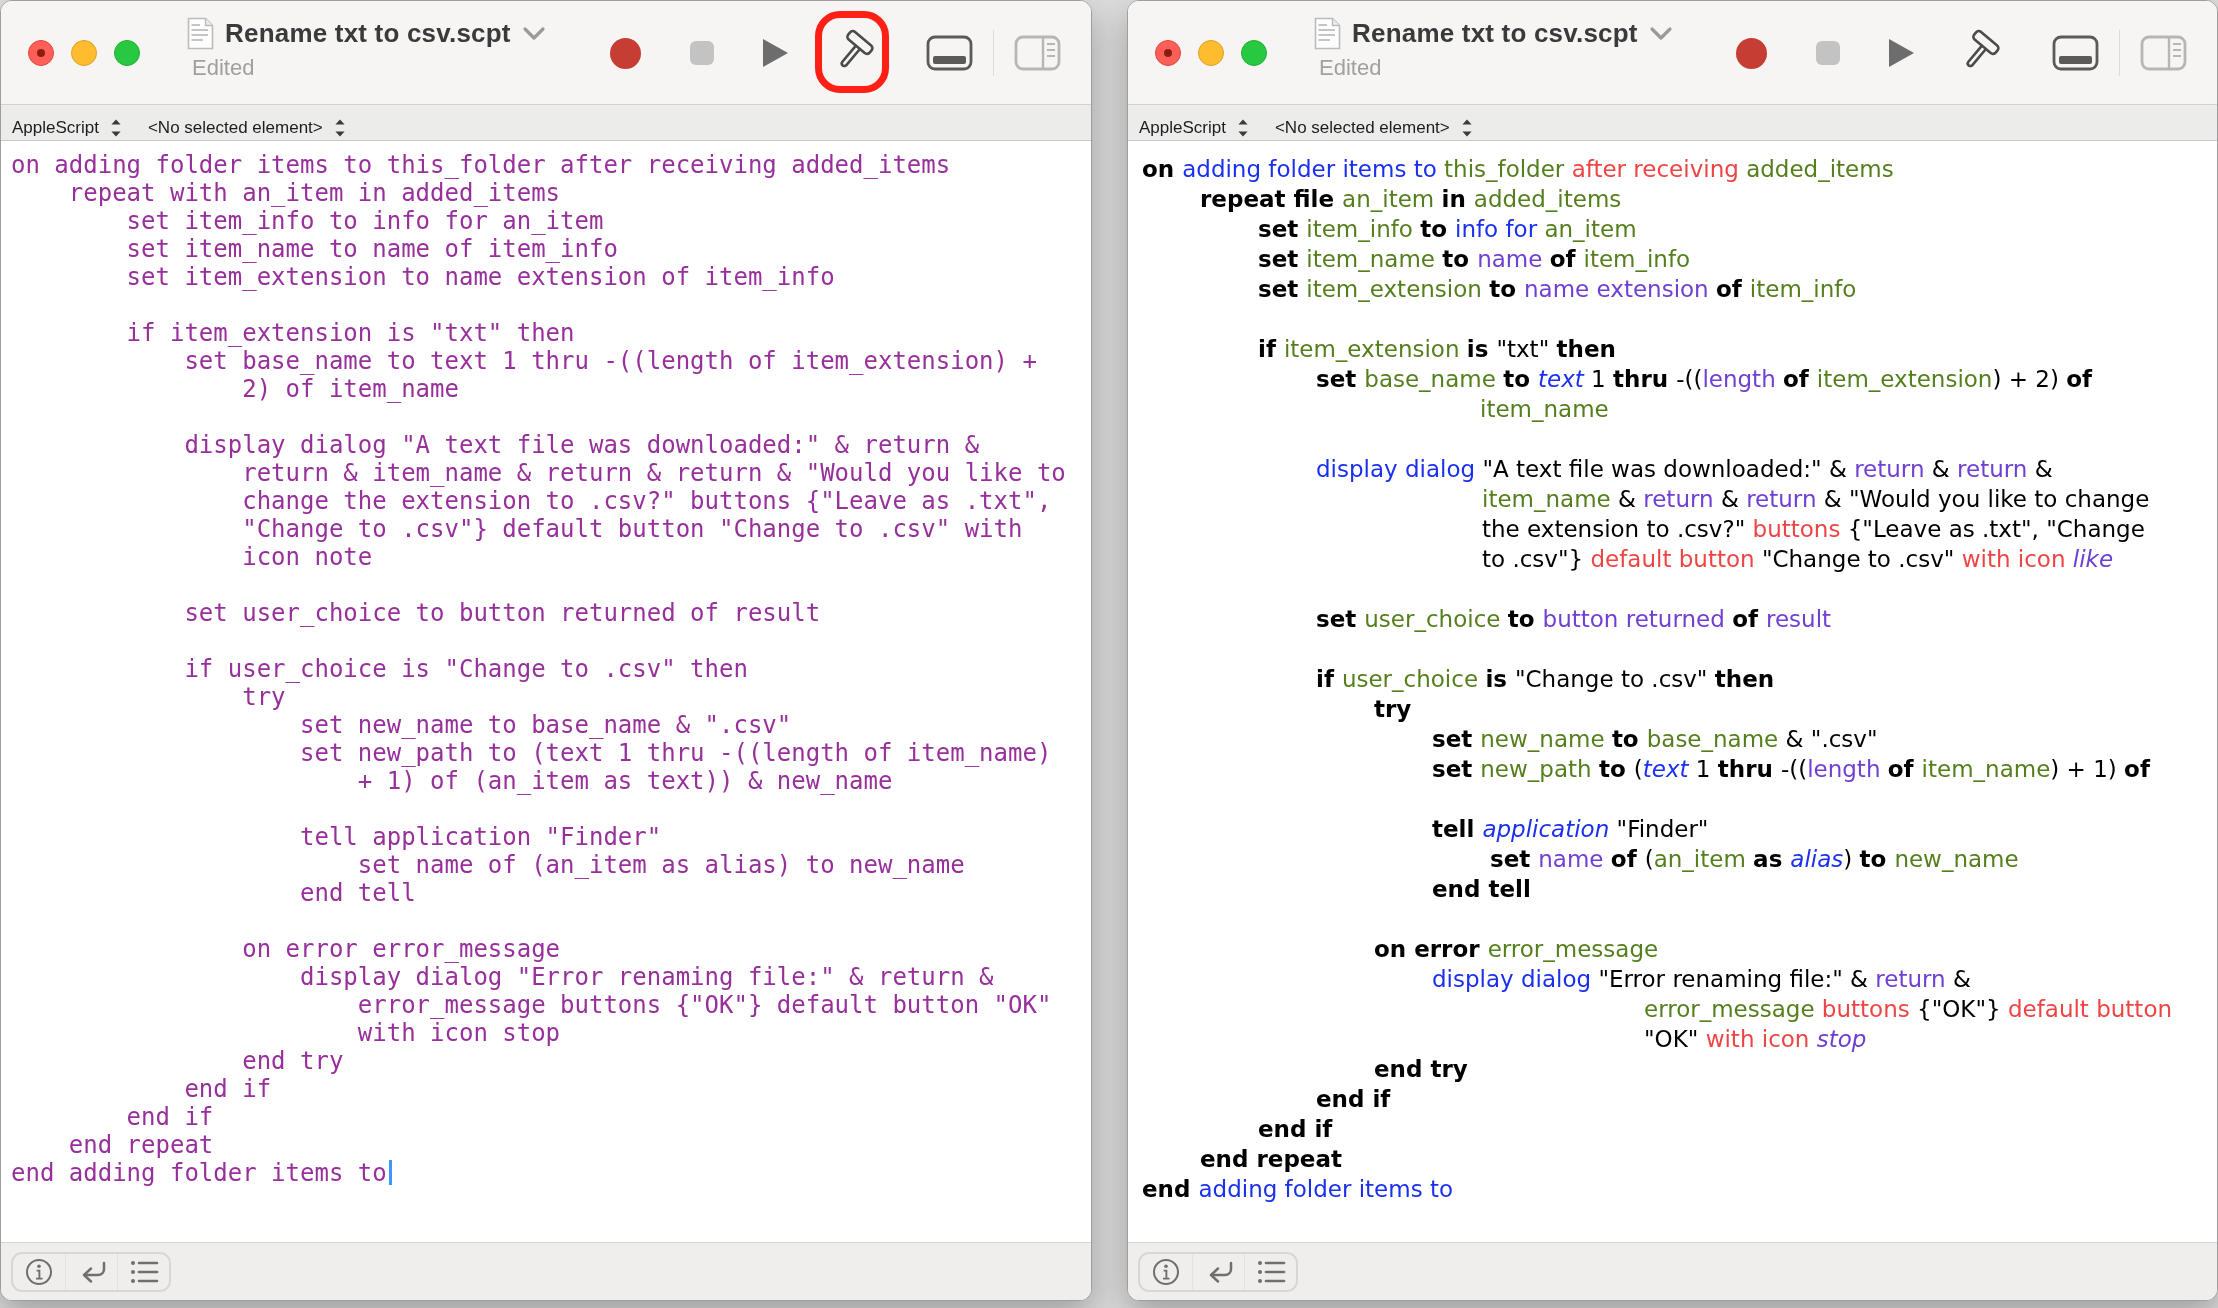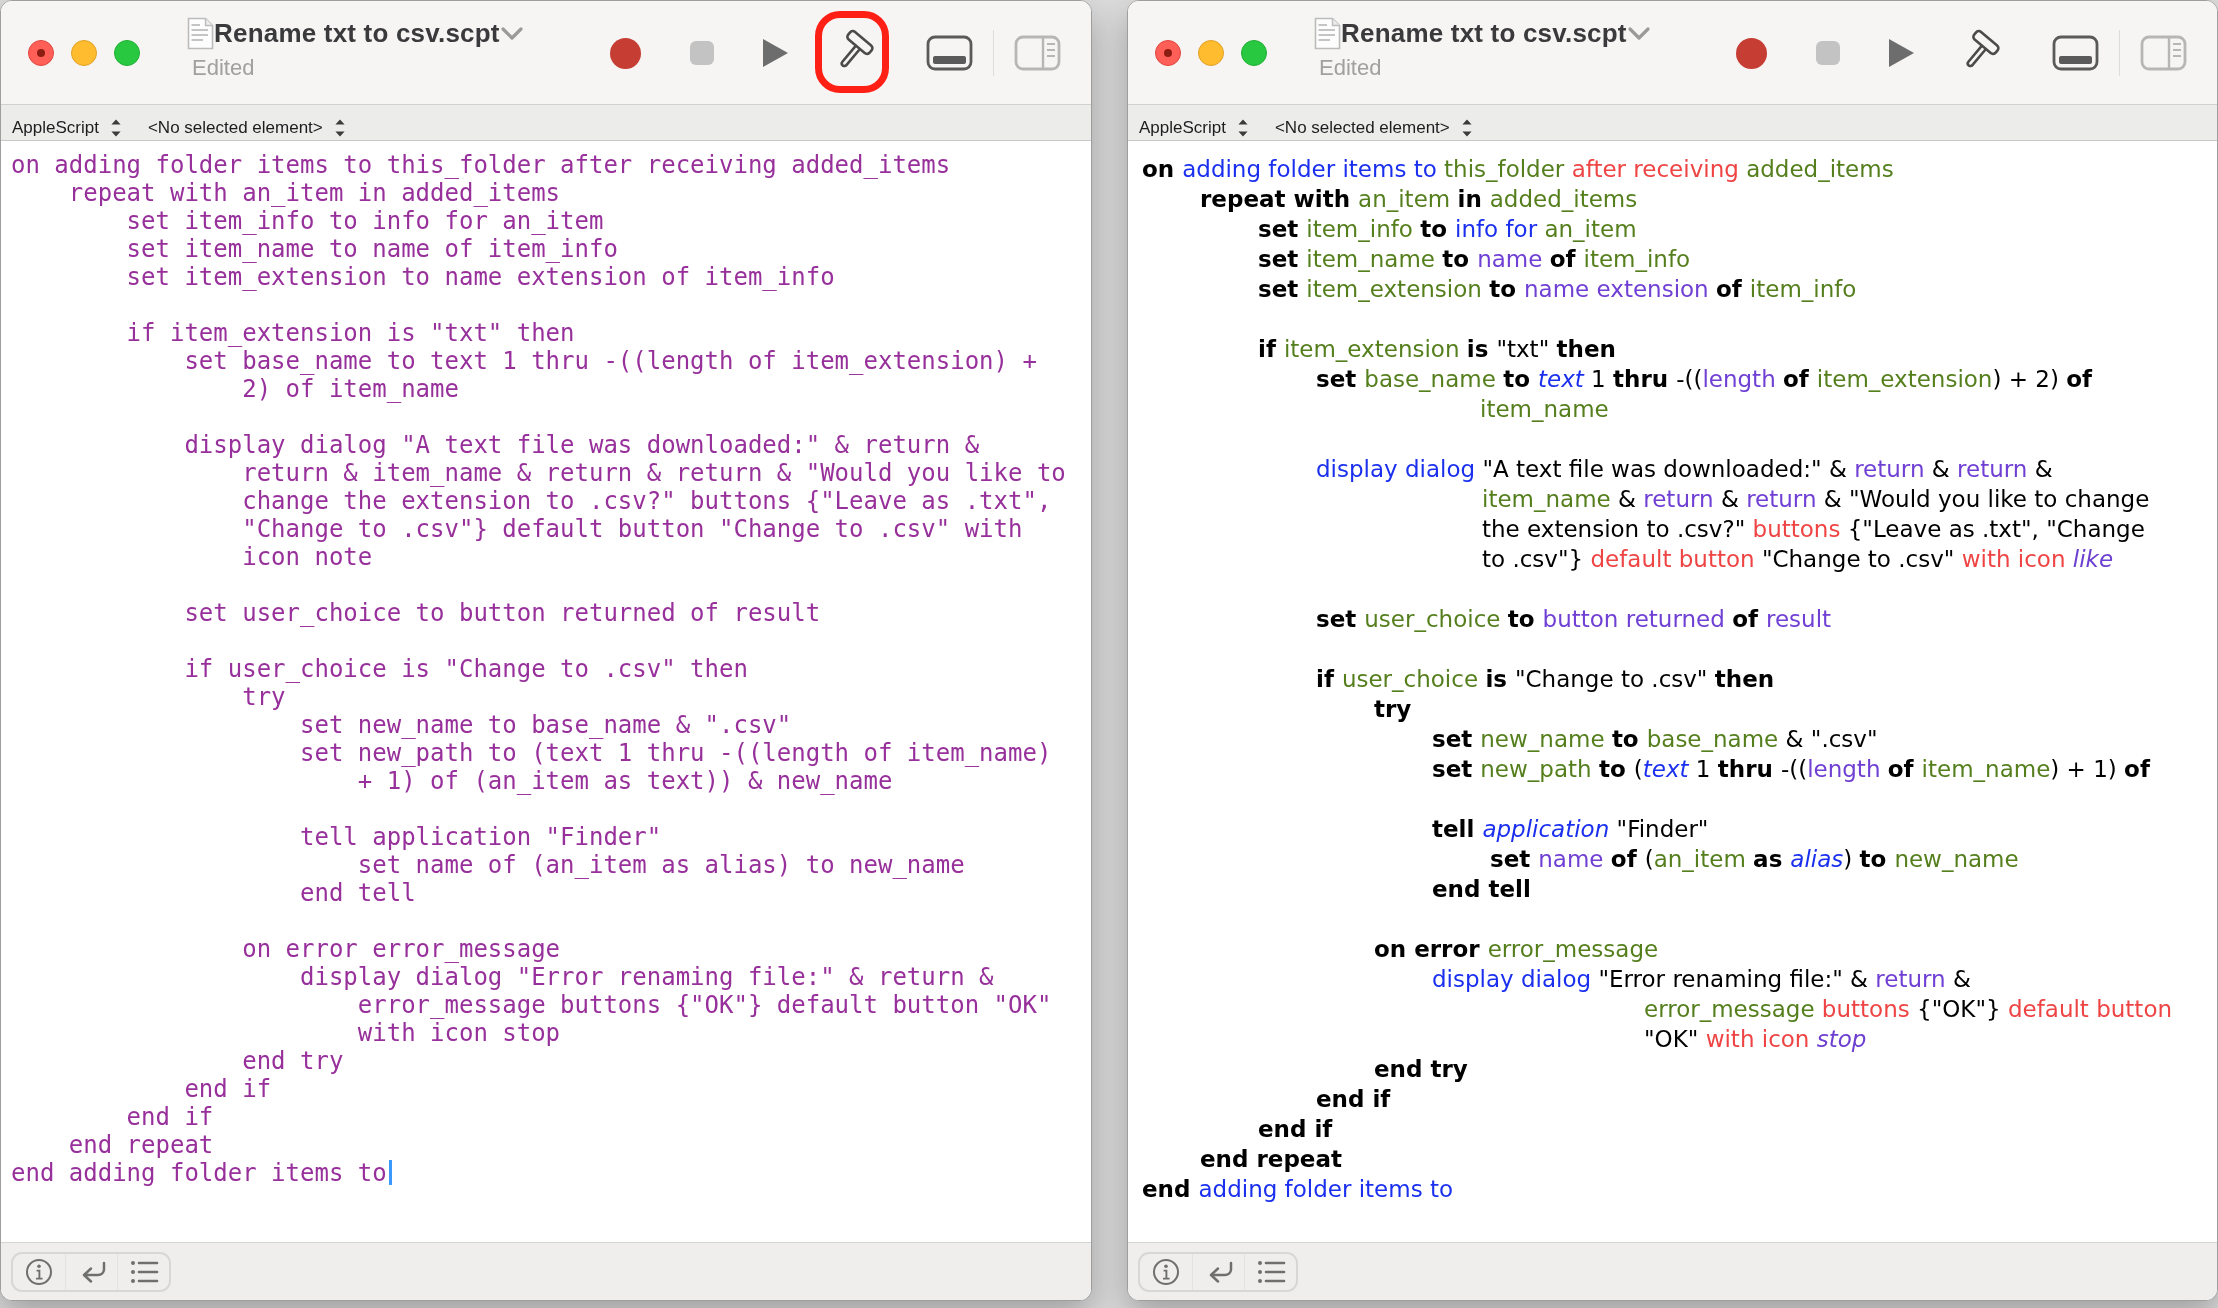--- a/index.html
+++ b/index.html
@@ -20,21 +20,21 @@
   
   .titlebar{height:103px;flex:none;background:#f6f5f4;border-bottom:1px solid #d2d1d0;position:relative;}
   .traffic{position:absolute;top:39px;left:27px;display:flex;gap:17px;}
   .tl{width:26px;height:26px;border-radius:50%;box-sizing:border-box;position:relative;}
   .tl-close{background:#ff5f57;border:1px solid #e2443d;}
   .tl-close::after{content:"";position:absolute;left:8px;top:8px;width:8px;height:8px;border-radius:50%;background:#8c1d12;}
   .tl-min{background:#febc2e;border:1px solid #e0a123;}
   .tl-zoom{background:#28c840;border:1px solid #1faf32;}
 
   .title-wrap{position:absolute;left:186px;top:16px;}
-  .title-row{display:flex;align-items:center;}
+  .title-row{display:flex;align-items:center;gap:11px;}
   .title{font-size:26px;font-weight:bold;color:#3a3a3c;letter-spacing:.2px;white-space:nowrap;}
   .subtitle{font-size:22px;color:#a0a0a0;margin-top:5px;margin-left:5px;}
 
   .toolbar{position:absolute;right:30px;top:10px;height:84px;display:flex;align-items:center;}
   .tb-btn{display:flex;align-items:center;justify-content:center;background:none;border:none;padding:0;cursor:default;}
   .rec-dot{width:31px;height:31px;border-radius:50%;background:#c53d33;}
   .stop-sq{width:24px;height:24px;border-radius:6px;background:#c3c3c3;}
   .play-tri{width:0;height:0;border-left:25px solid #6d6d6d;border-top:14px solid transparent;border-bottom:14px solid transparent;}
   .gap48{margin-right:49px;} .gap30{margin-right:26px;} .gap40{margin-right:34px;} .gap20{margin-right:20px;}
   .compile-wrap{position:relative;width:78px;height:84px;display:flex;align-items:center;justify-content:center;}
@@ -348,21 +348,21 @@
             <path d="M2.4 8.6 L7 3.4 L11.6 8.6 Z M2.4 15.4 L7 20.6 L11.6 15.4 Z" fill="#3c3c3c"></path>
           </svg>
       </span>
     </div>
     <div class="nav-divider"></div>
   </div>
 
   <div class="code-area">
     <div class="code-styled" id="styled-code">
         <div class="cl" style="padding-left: 0px;"><span class="sy-k">on </span><span class="sy-c">adding folder items to </span><span class="sy-v">this_folder </span><span class="sy-p">after receiving </span><span class="sy-v">added_items</span></div>
-        <div class="cl" style="padding-left: 58px;"><span class="sy-k">repeat with </span><span class="sy-v">an_item </span><span class="sy-k">in </span><span class="sy-v">added_items</span></div>
+        <div class="cl" style="padding-left: 58px;"><span class="sy-k">repeat file </span><span class="sy-v">an_item </span><span class="sy-k">in </span><span class="sy-v">added_items</span></div>
         <div class="cl" style="padding-left: 116px;"><span class="sy-k">set </span><span class="sy-v">item_info </span><span class="sy-k">to </span><span class="sy-c">info for </span><span class="sy-v">an_item</span></div>
         <div class="cl" style="padding-left: 116px;"><span class="sy-k">set </span><span class="sy-v">item_name </span><span class="sy-k">to </span><span class="sy-pr">name </span><span class="sy-k">of </span><span class="sy-v">item_info</span></div>
         <div class="cl" style="padding-left: 116px;"><span class="sy-k">set </span><span class="sy-v">item_extension </span><span class="sy-k">to </span><span class="sy-pr">name extension </span><span class="sy-k">of </span><span class="sy-v">item_info</span></div>
         <div class="cl" style="padding-left: 0px;"></div>
         <div class="cl" style="padding-left: 116px;"><span class="sy-k">if </span><span class="sy-v">item_extension </span><span class="sy-k">is </span><span class="sy-t">"txt" </span><span class="sy-k">then</span></div>
         <div class="cl" style="padding-left: 174px;"><span class="sy-k">set </span><span class="sy-v">base_name </span><span class="sy-k">to </span><span class="sy-cl">text </span><span class="sy-t">1 </span><span class="sy-k">thru </span><span class="sy-t">-((</span><span class="sy-pr">length </span><span class="sy-k">of </span><span class="sy-v">item_extension</span><span class="sy-t">) + 2) </span><span class="sy-k">of</span></div>
         <div class="cl" style="padding-left: 338px;"><span class="sy-v">item_name</span></div>
         <div class="cl" style="padding-left: 0px;"></div>
         <div class="cl" style="padding-left: 174px;"><span class="sy-c">display dialog </span><span class="sy-t">"A text file was downloaded:" &amp; </span><span class="sy-pr">return </span><span class="sy-t">&amp; </span><span class="sy-pr">return </span><span class="sy-t">&amp;</span></div>
         <div class="cl" style="padding-left: 340px;"><span class="sy-v">item_name </span><span class="sy-t">&amp; </span><span class="sy-pr">return </span><span class="sy-t">&amp; </span><span class="sy-pr">return </span><span class="sy-t">&amp; "Would you like to change</span></div>

